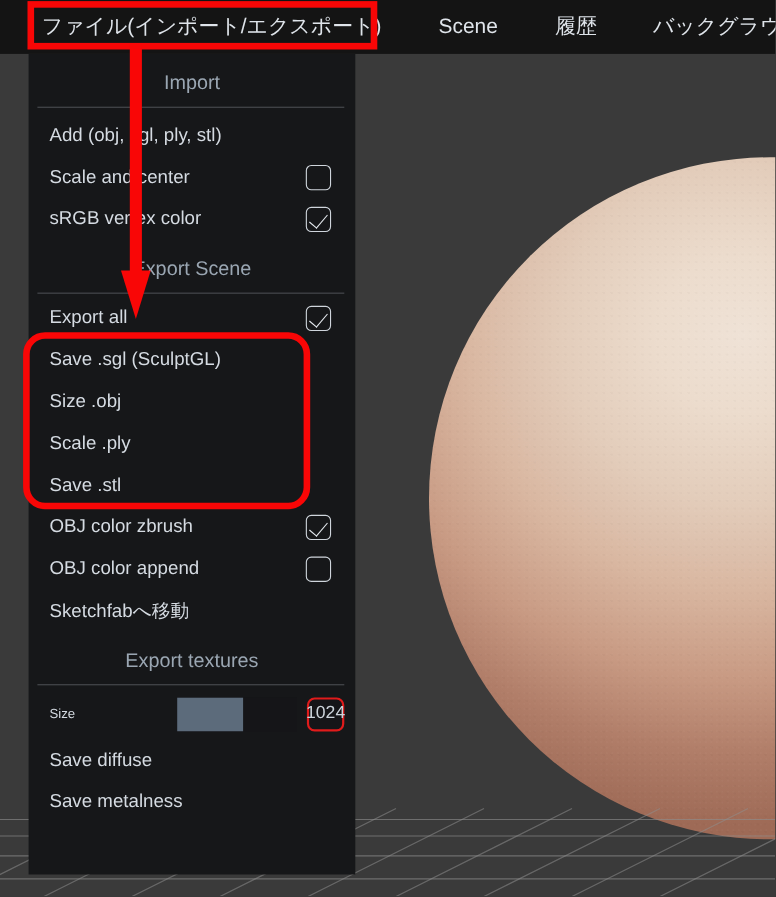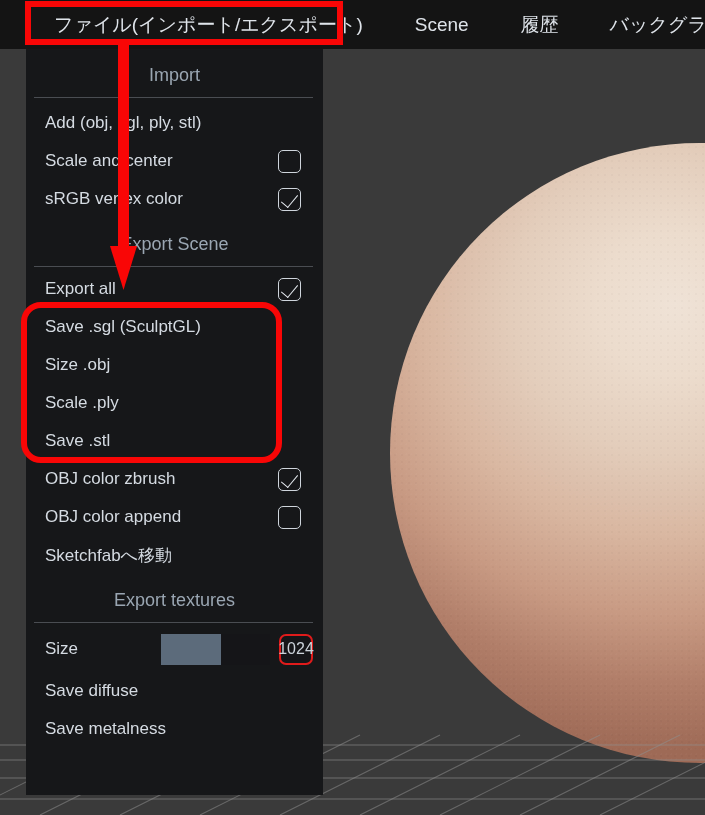--- a/index.html
+++ b/index.html
@@ -68,21 +68,21 @@
     z-index: 20;
   }
   .topbar-item {
     color: #dfe4ea;
     font-size: 19px;
     line-height: 1;
     white-space: nowrap;
     cursor: pointer;
     padding: 0 2px;
   }
-  .topbar-item.first { margin-left: 52px; }
+  .topbar-item.first { margin-left: 36px; }
   .topbar-item.m2 { margin-left: 48px; }
   .topbar-item.m3 { margin-left: 48px; }
   .topbar-item.m4 { margin-left: 47px; }
 
   
   .panel {
     position: absolute;
     left: 26px; top: 49px;
     width: 297px; height: 746px;
     background: #161719;
@@ -136,21 +136,21 @@
 
   
   .size-row {
     height: 46px;
     display: flex;
     align-items: center;
     padding: 0 22px 0 19px;
   }
   .size-label {
     color: #d5dbe2;
-    font-size: 17px;
+    font-size: 12px;
     width: 116px;
     flex: none;
   }
   .slider {
     width: 109px; height: 31px;
     background: #151518;
     position: relative;
     flex: none;
     overflow: hidden;
     cursor: pointer;

